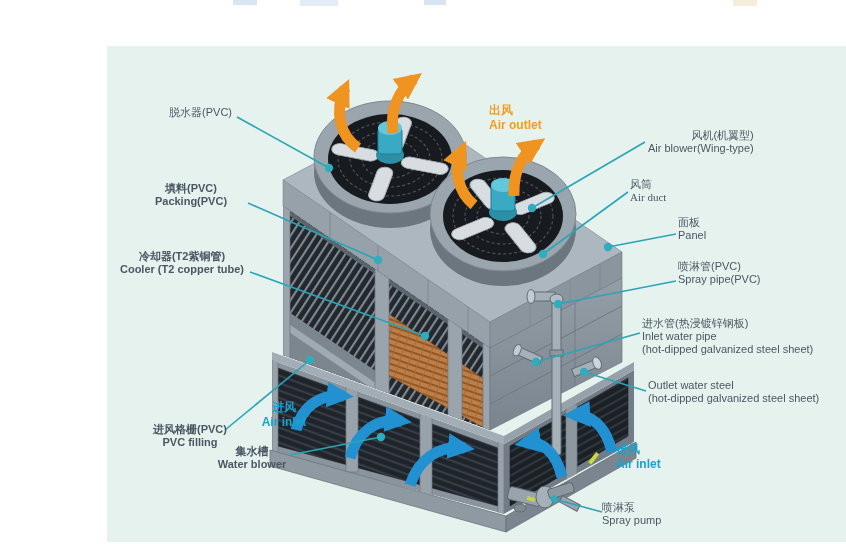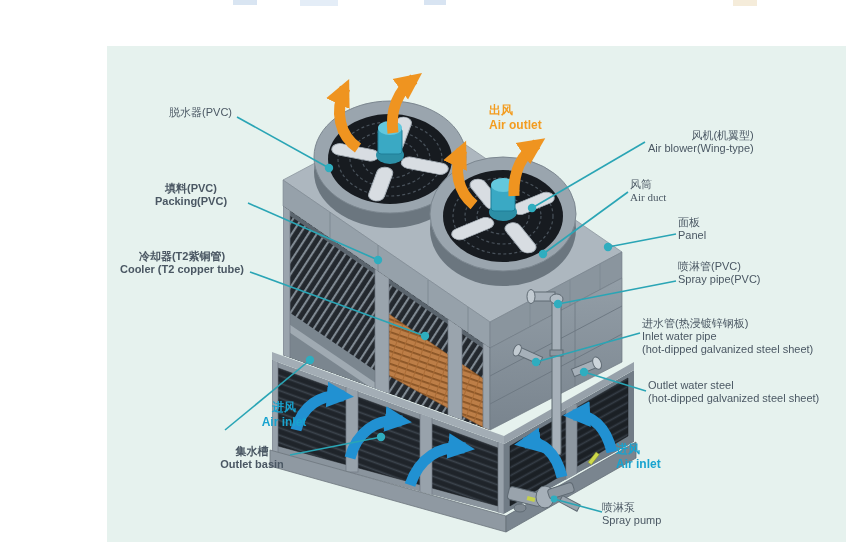--- a/index.html
+++ b/index.html
@@ -246,29 +246,33 @@
   <div class="lbl center" style="left:191px;top:182px;">
     <span>填料(PVC)</span>
     <span>Packing(PVC)</span>
   </div>
 
   <div class="lbl center" style="left:182px;top:250px;">
     <span>冷却器(T2紫铜管)</span>
     <span>Cooler (T2 copper tube)</span>
   </div>
 
+  <div class="lbl center" style="left:190px;top:423px;">
+    <span>进风格栅(PVC)</span>
+    <span>PVC filling</span>
+  </div>
 
   <div class="lbl center accent-in" style="left:284px;top:400px;">
     <span>进风</span>
     <span>Air inlet</span>
   </div>
 
   <div class="lbl center" style="left:252px;top:445px;">
     <span>集水槽</span>
-    <span>Outlet basin</span>
+    <span>Water blower</span>
   </div>
 
   <div class="lbl accent-out" style="left:489px;top:103px;">
     <span>出风</span>
     <span>Air outlet</span>
   </div>
 
   <div class="lbl" style="left:648px;top:129px;text-align:right;">
     <span>风机(机翼型)</span>
     <span>Air blower(Wing-type)</span>

